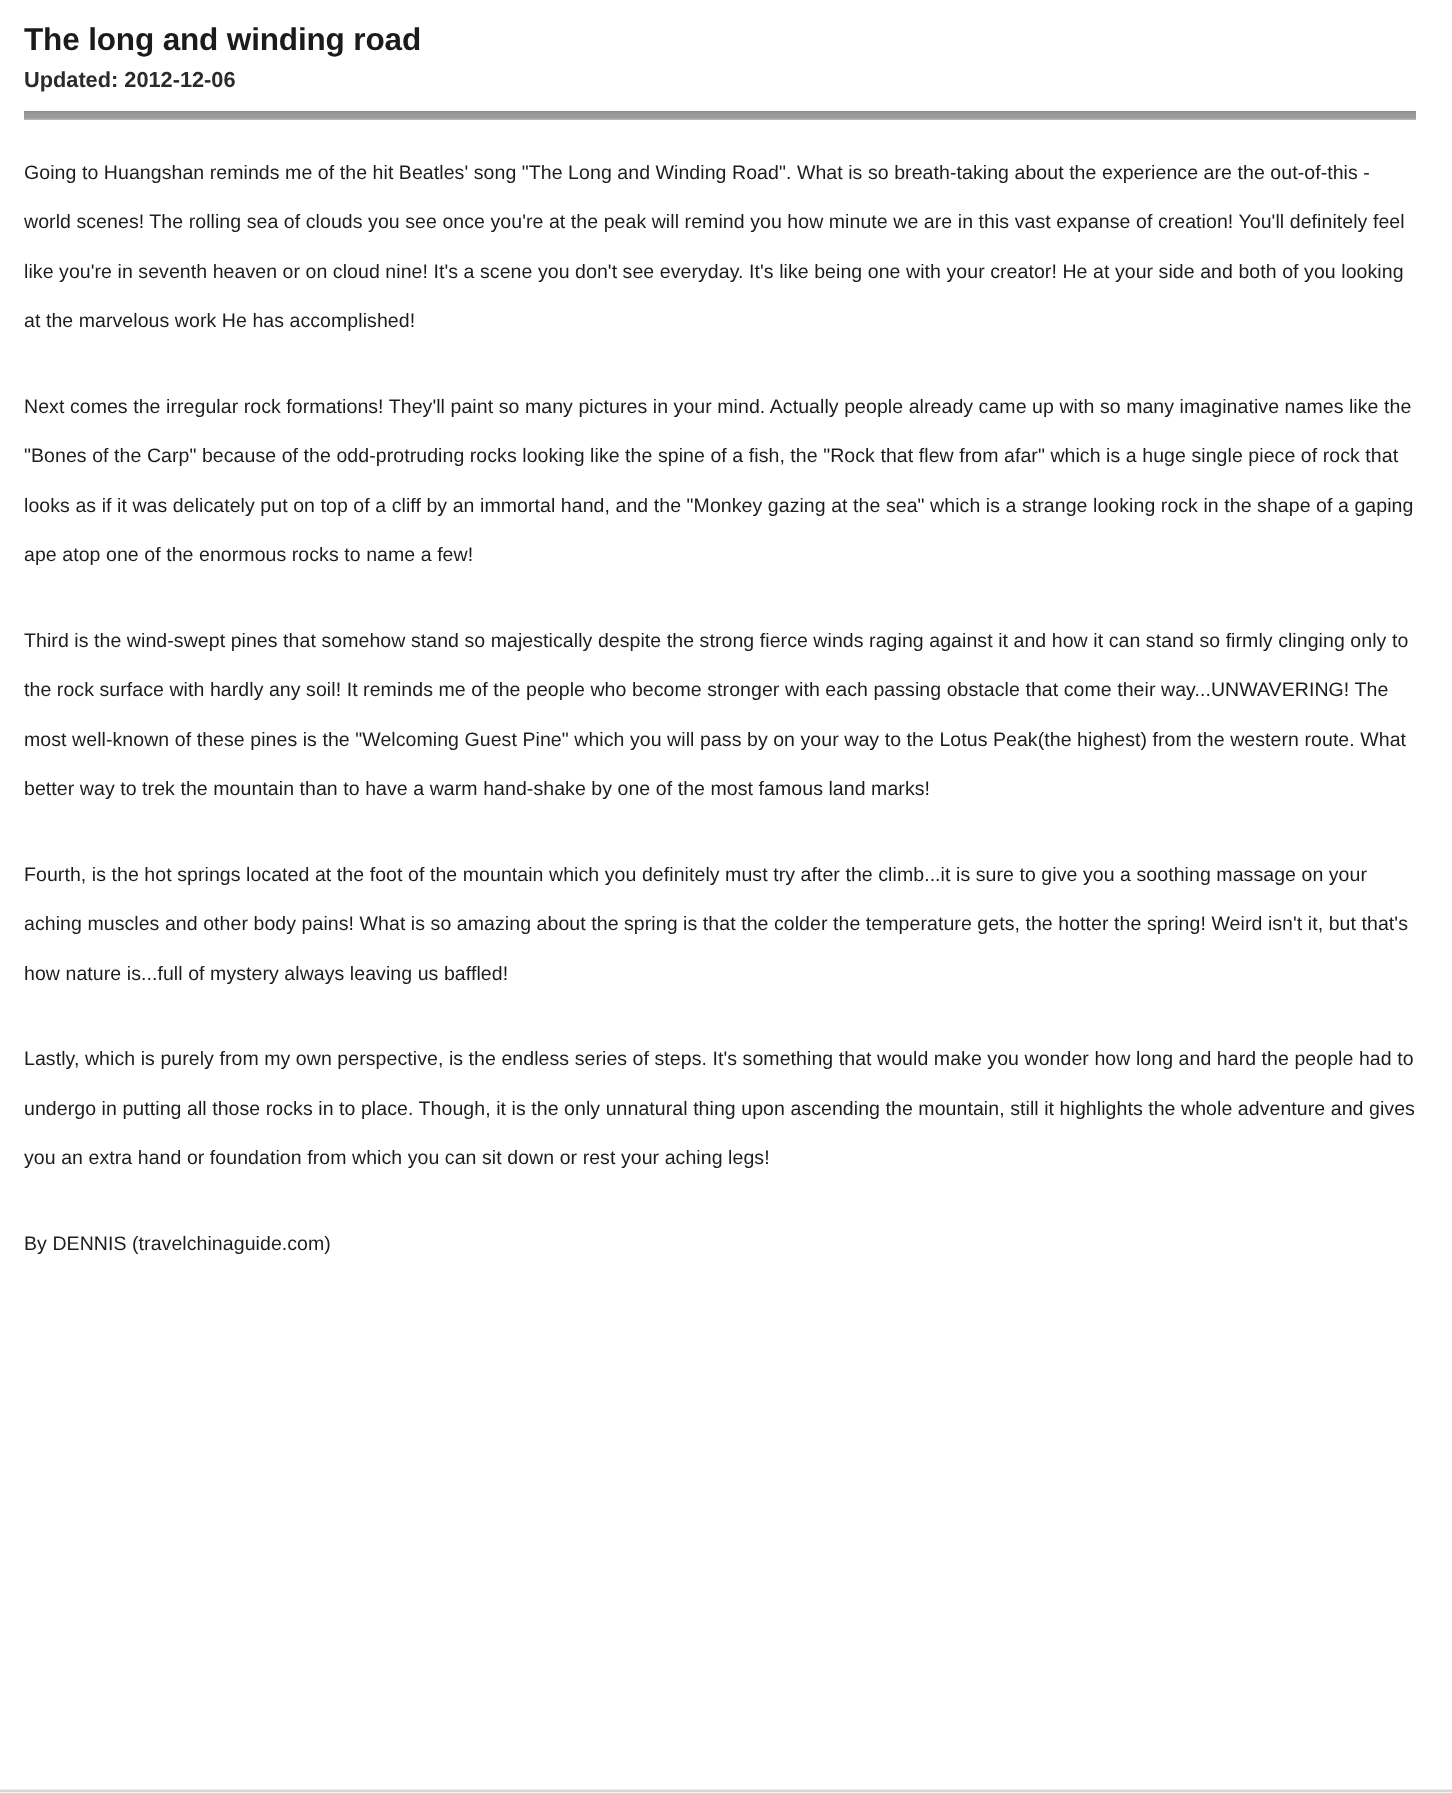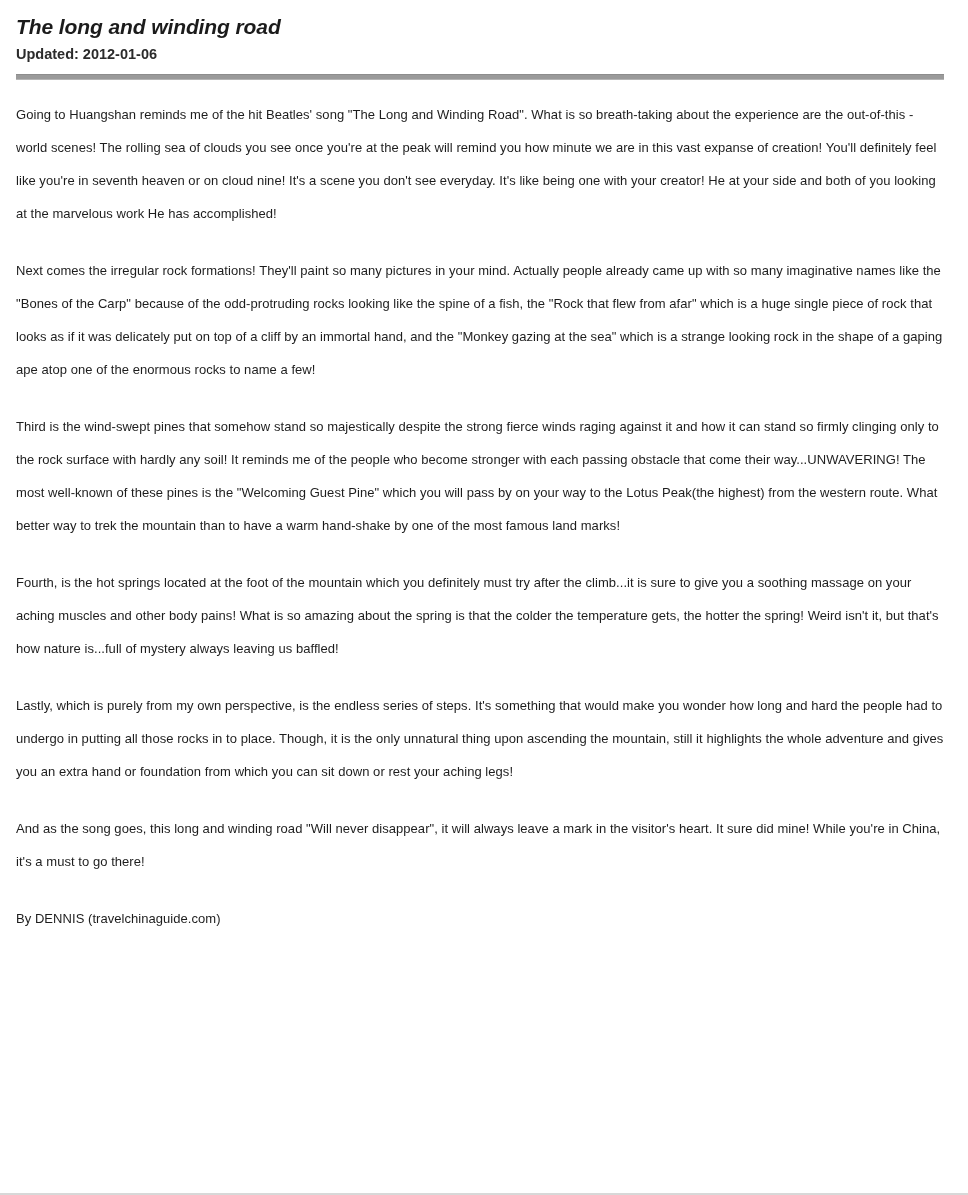--- a/index.html
+++ b/index.html
@@ -22,21 +22,20 @@
     position: relative;
     background: #ffffff;
   }
   .article-title {
     font-size: 21px;
     font-weight: bold;
     color: #1b1b1b;
     letter-spacing: -0.1px;
     margin: 0 0 7px 0;
     line-height: 1.2;
-    font-style: italic;
   }
   .article-updated {
     font-size: 14.5px;
     font-weight: bold;
     color: #2b2b2b;
     margin: 0 0 10px 0;
     line-height: 1.2;
   }
   .rule {
     height: 4px;
@@ -72,28 +71,27 @@
     background: #d8d8d8;
   }
 </style>
 </head>
 <body>
 
 <div class="page">
 
   <h1 class="article-title">The long and winding road</h1>
 
-  <div class="article-updated">Updated: 2012-01-06</div>
+  <div class="article-updated">Updated: 2012-12-06</div>
 
   <div class="rule"></div>
 
   <div class="body-copy">
     <p>Going to Huangshan reminds me of the hit Beatles' song "The Long and Winding Road". What is so breath-taking about the experience are the out-of-this -world scenes! The rolling sea of clouds you see once you're at the peak will remind you how minute we are in this vast expanse of creation! You'll definitely feel like you're in seventh heaven or on cloud nine! It's a scene you don't see everyday. It's like being one with your creator! He at your side and both of you looking at the marvelous work He has accomplished!</p>
     <p>Next comes the irregular rock formations! They'll paint so many pictures in your mind. Actually people already came up with so many imaginative names like the "Bones of the Carp" because of the odd-protruding rocks looking like the spine of a fish, the "Rock that flew from afar" which is a huge single piece of rock that looks as if it was delicately put on top of a cliff by an immortal hand, and the "Monkey gazing at the sea" which is a strange looking rock in the shape of a gaping ape atop one of the enormous rocks to name a few!</p>
     <p>Third is the wind-swept pines that somehow stand so majestically despite the strong fierce winds raging against it and how it can stand so firmly clinging only to the rock surface with hardly any soil! It reminds me of the people who become stronger with each passing obstacle that come their way...UNWAVERING! The most well-known of these pines is the "Welcoming Guest Pine" which you will pass by on your way to the Lotus Peak(the highest) from the western route. What better way to trek the mountain than to have a warm hand-shake by one of the most famous land marks!</p>
     <p>Fourth, is the hot springs located at the foot of the mountain which you definitely must try after the climb...it is sure to give you a soothing massage on your aching muscles and other body pains! What is so amazing about the spring is that the colder the temperature gets, the hotter the spring! Weird isn't it, but that's how nature is...full of mystery always leaving us baffled!</p>
     <p>Lastly, which is purely from my own perspective, is the endless series of steps. It's something that would make you wonder how long and hard the people had to undergo in putting all those rocks in to place. Though, it is the only unnatural thing upon ascending the mountain, still it highlights the whole adventure and gives you an extra hand or foundation from which you can sit down or rest your aching legs!</p>
-    <p>And as the song goes, this long and winding road "Will never disappear", it will always leave a mark in the visitor's heart. It sure did mine! While you're in China, it's a must to go there!</p>
     <p class="byline">By DENNIS (travelchinaguide.com)</p>
   </div>
 
   <div class="bottom-rule"></div>
 </div>
 
 </body></html>

